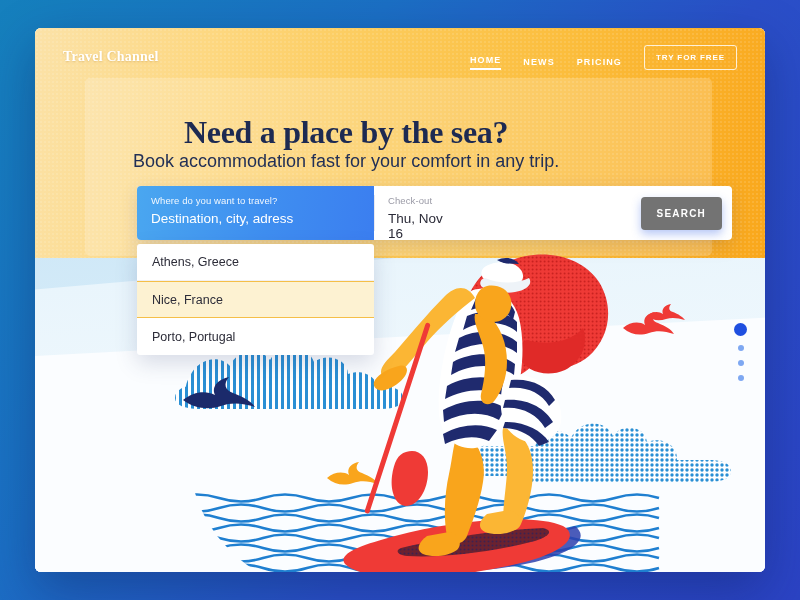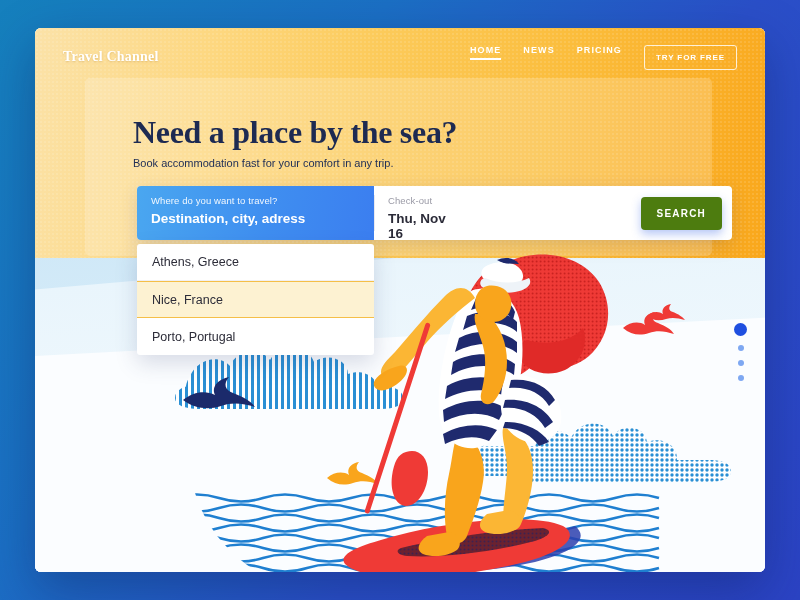--- a/index.html
+++ b/index.html
@@ -66,65 +66,65 @@
   .topbar {
     position:absolute; left:0; top:0; width:730px; height:58px;
     display:flex; align-items:center; padding:0 28px; z-index:7;
   }
   .logo {
     font-family:"Liberation Serif", serif; font-weight:bold;
     font-size:14px; color:#ffffff; letter-spacing:.2px;
     text-shadow:0 1px 2px rgba(160,100,0,.25);
     text-align:center;
   }
-  .nav { margin-left:auto; display:flex; align-items:flex-start; gap:22px; }
+  .nav { margin-left:auto; display:flex; align-items:flex-end; gap:22px; }
   .nav-link {
     font-size:9px; font-weight:bold; letter-spacing:1.1px; color:#ffffff;
     text-decoration:none; padding-bottom:3px; cursor:pointer;
   }
   .nav-link.active { border-bottom:2px solid #ffffff; }
   .try-btn {
     font-size:8px; font-weight:bold; letter-spacing:.9px; color:#ffffff;
     border:1px solid rgba(255,255,255,.8); border-radius:3px;
     padding:7px 11px; cursor:pointer; background:transparent;
     font-family:"Liberation Sans", sans-serif;
   }
 
   
   .headline-wrap { position:absolute; left:98px; top:88px; z-index:7; }
   h1.headline {
     font-family:"Liberation Serif", serif; font-weight:bold;
     font-size:32px; line-height:1.05; color:#1d2a52; letter-spacing:-.3px;text-align:center;
   }
-  .subhead { margin-top:7px; font-size:11px; color:#223056; }
+  .subhead { margin-top:1px; font-size:18px; color:#223056; }
 
   
   .searchbar {
     position:absolute; left:102px; top:158px; width:595px; height:54px;
     background:#ffffff; border-radius:4px; display:flex; z-index:8;
     box-shadow:0 6px 18px rgba(60,60,120,.16);
   }
   .field { padding:9px 14px 0 14px; position:relative; }
   .field + .field::before{
     content:""; position:absolute; left:0; top:9px; bottom:9px; width:1px; background:#e9e9ef;
   }
   .f-dest {
     width:237px; background:linear-gradient(100deg,#4aa7f0 0%,#3f8ef0 55%,#3b7ef0 100%);
     border-radius:4px 0 0 4px;
   }
   .f-dest::before{display:none;}
   .f-label { font-size:9.5px; color:#9a9aa6; letter-spacing:.1px; }
   .f-dest .f-label { color:rgba(255,255,255,.92); }
-  .f-value { font-size:13.5px; font-weight:bold; color:#2b2b38; margin-top:5px; }
+  .f-value { font-size:13.5px; font-weight:normal; color:#2b2b38; margin-top:5px; }
   .f-dest .f-value { color:#ffffff; }
   .f-in, .f-out { width:98px; }
   .f-trav { width:86px; }
   .search-btn-wrap { flex:1; display:flex; align-items:center; justify-content:flex-end; padding-right:10px; }
   .search-btn {
-    background:#4d7c0f; color:#ffffff; border:none; border-radius:4px;
+    background:#737373; color:#ffffff; border:none; border-radius:4px;
     font-size:10px; font-weight:bold; letter-spacing:1.2px;
     padding:11px 16px; cursor:pointer;
     font-family:"Liberation Sans", sans-serif;
     box-shadow:0 4px 10px rgba(44,92,230,.35);
   }
 
   
   .suggest {
     position:absolute; left:102px; top:216px; width:237px; z-index:9;
     background:#ffffff; border-radius:3px; overflow:hidden;

